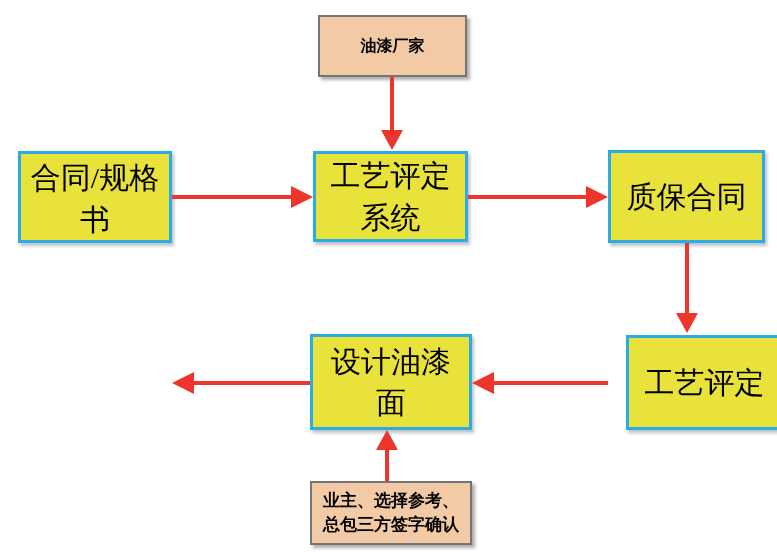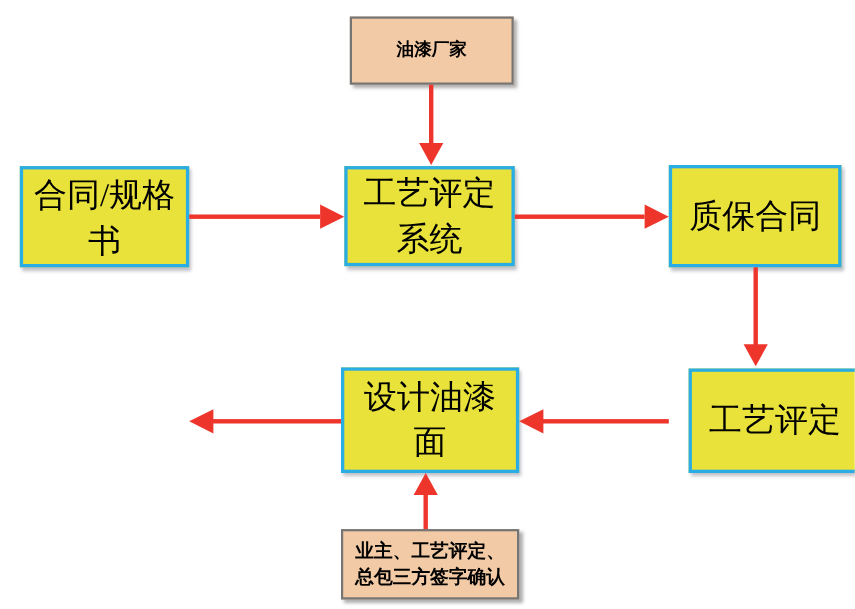--- a/index.html
+++ b/index.html
@@ -116,21 +116,21 @@
     <span class="label">工艺评定</span>
   </div>
 
   <div class="box yellow" id="node-select-reference">
     <span class="label">设计油漆
 面</span>
   </div>
 
 
   <div class="box tan smaller" id="node-signature-confirmation">
-    <span class="label">业主、工艺评定、
+    <span class="label">业主、选择参考、
 总包三方签字确认</span>
   </div>
 
   <div class="v-line" id="a1-line"></div>
   <div class="head down" id="a1-head"></div>
 
   <div class="h-line" id="a2-line"></div>
   <div class="head right" id="a2-head"></div>
 
   <div class="h-line" id="a3-line"></div>

